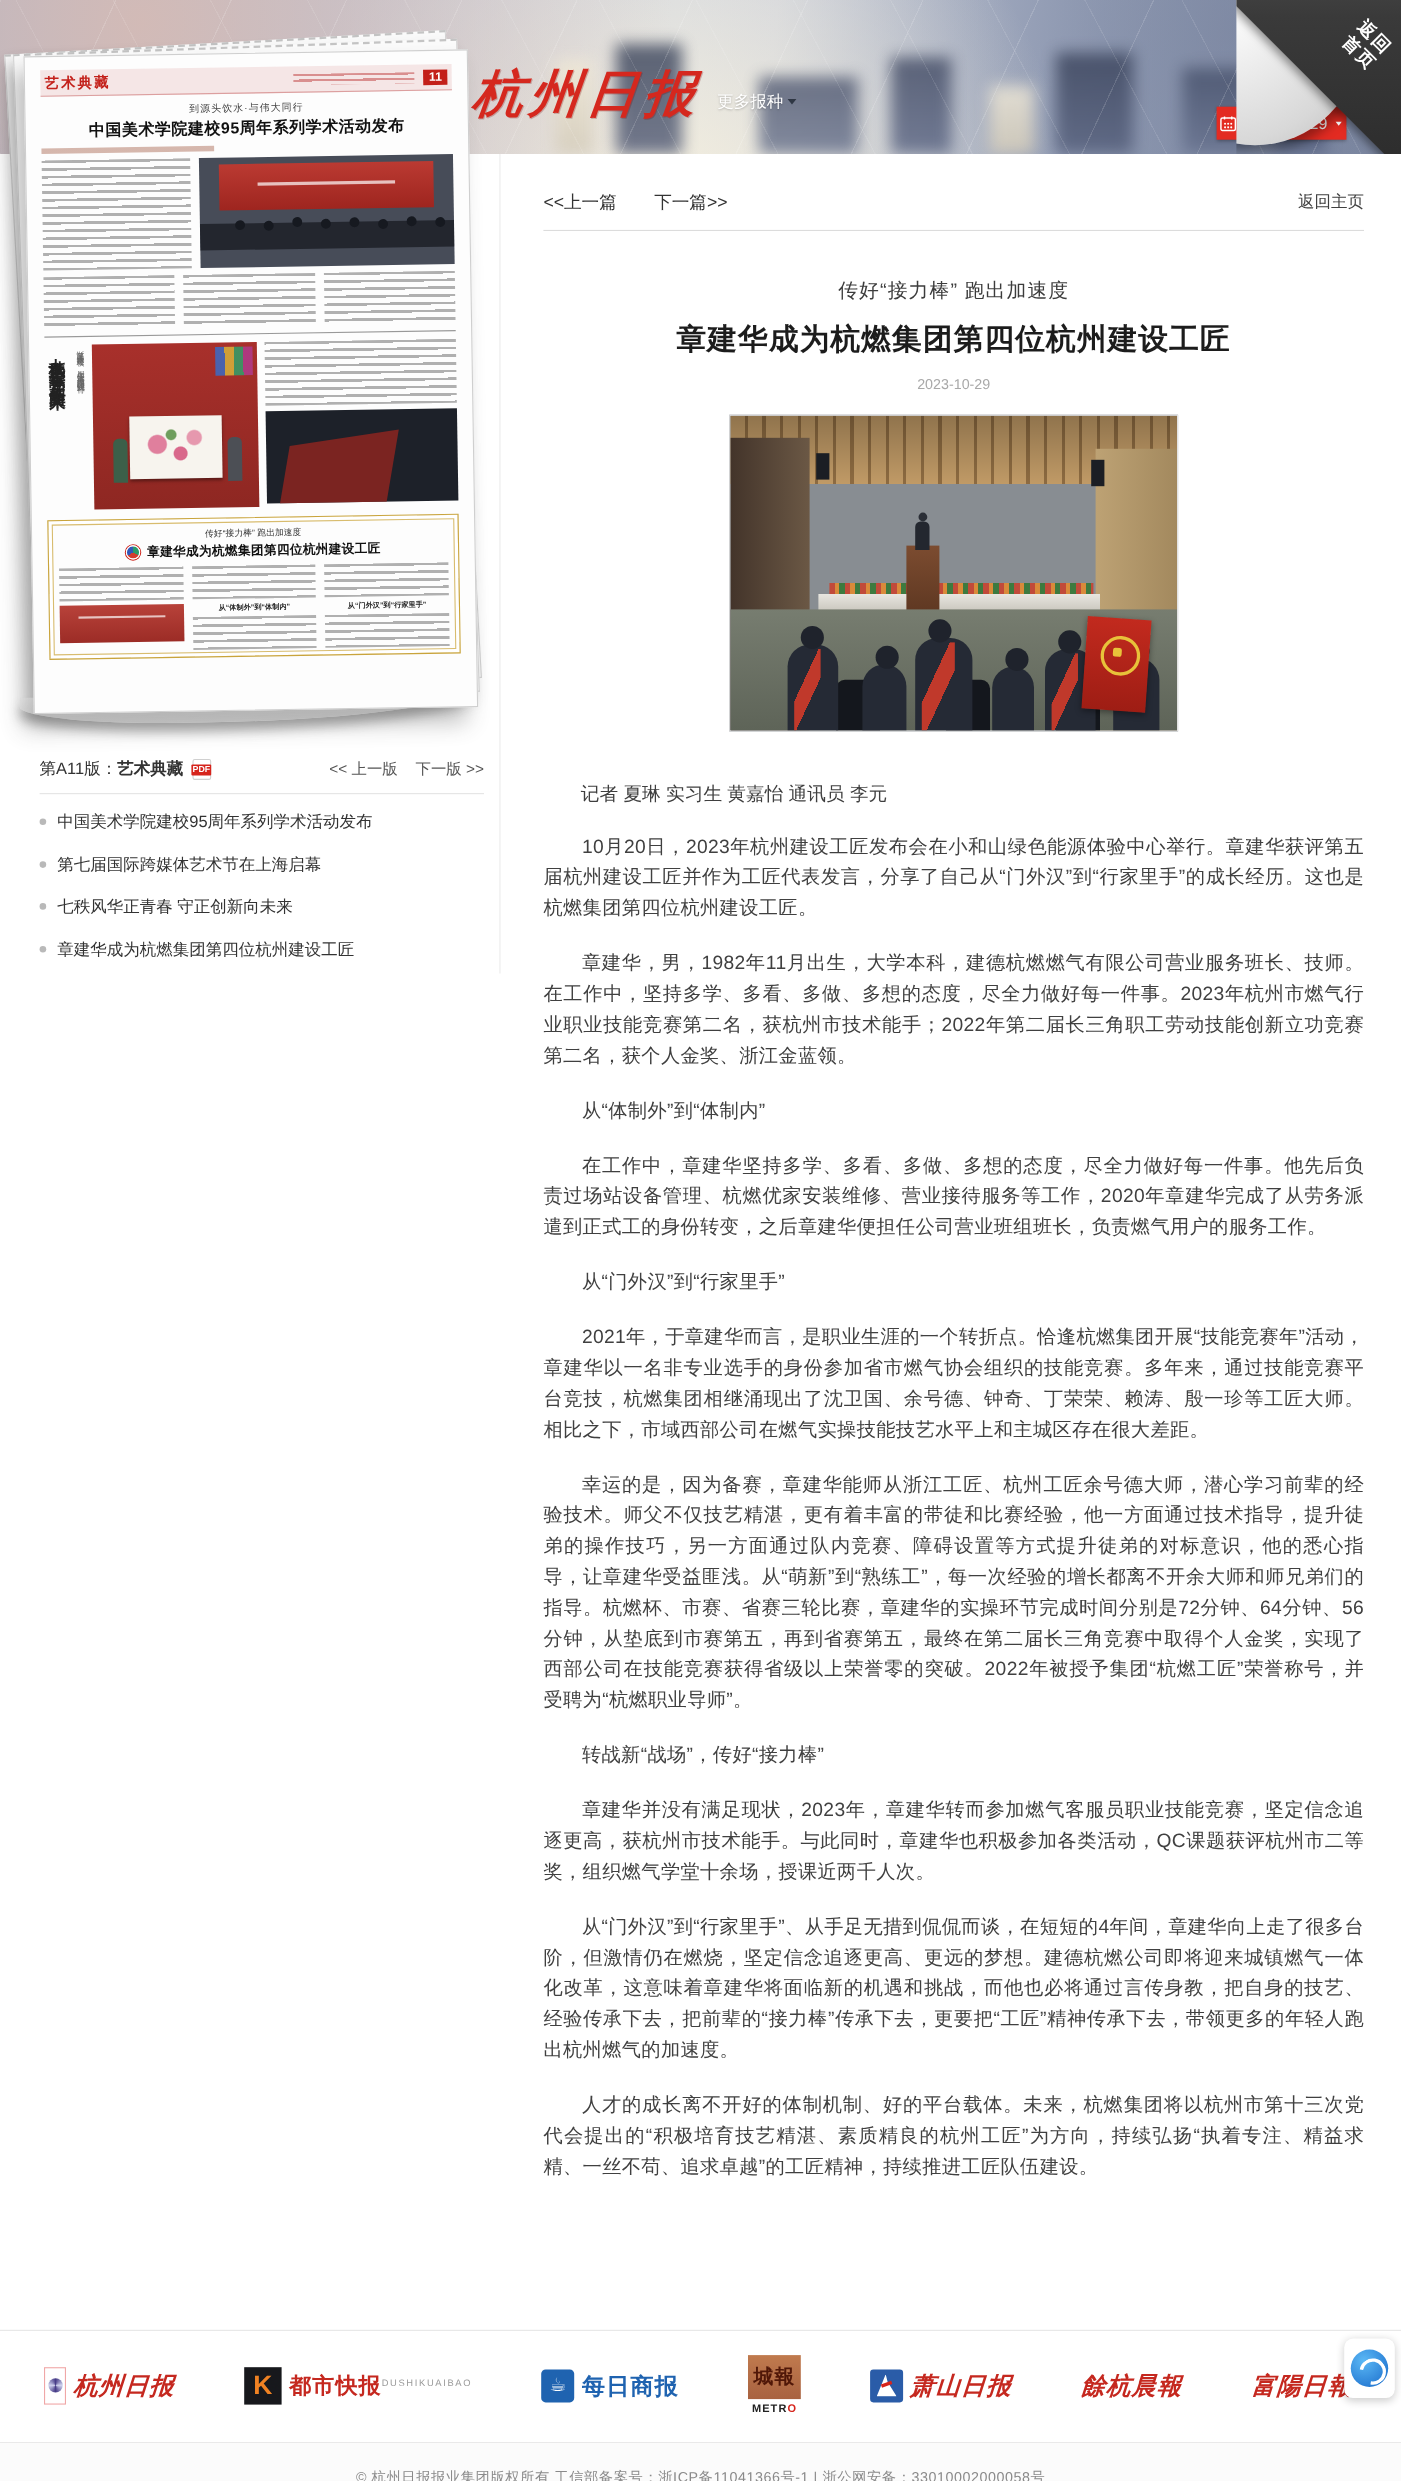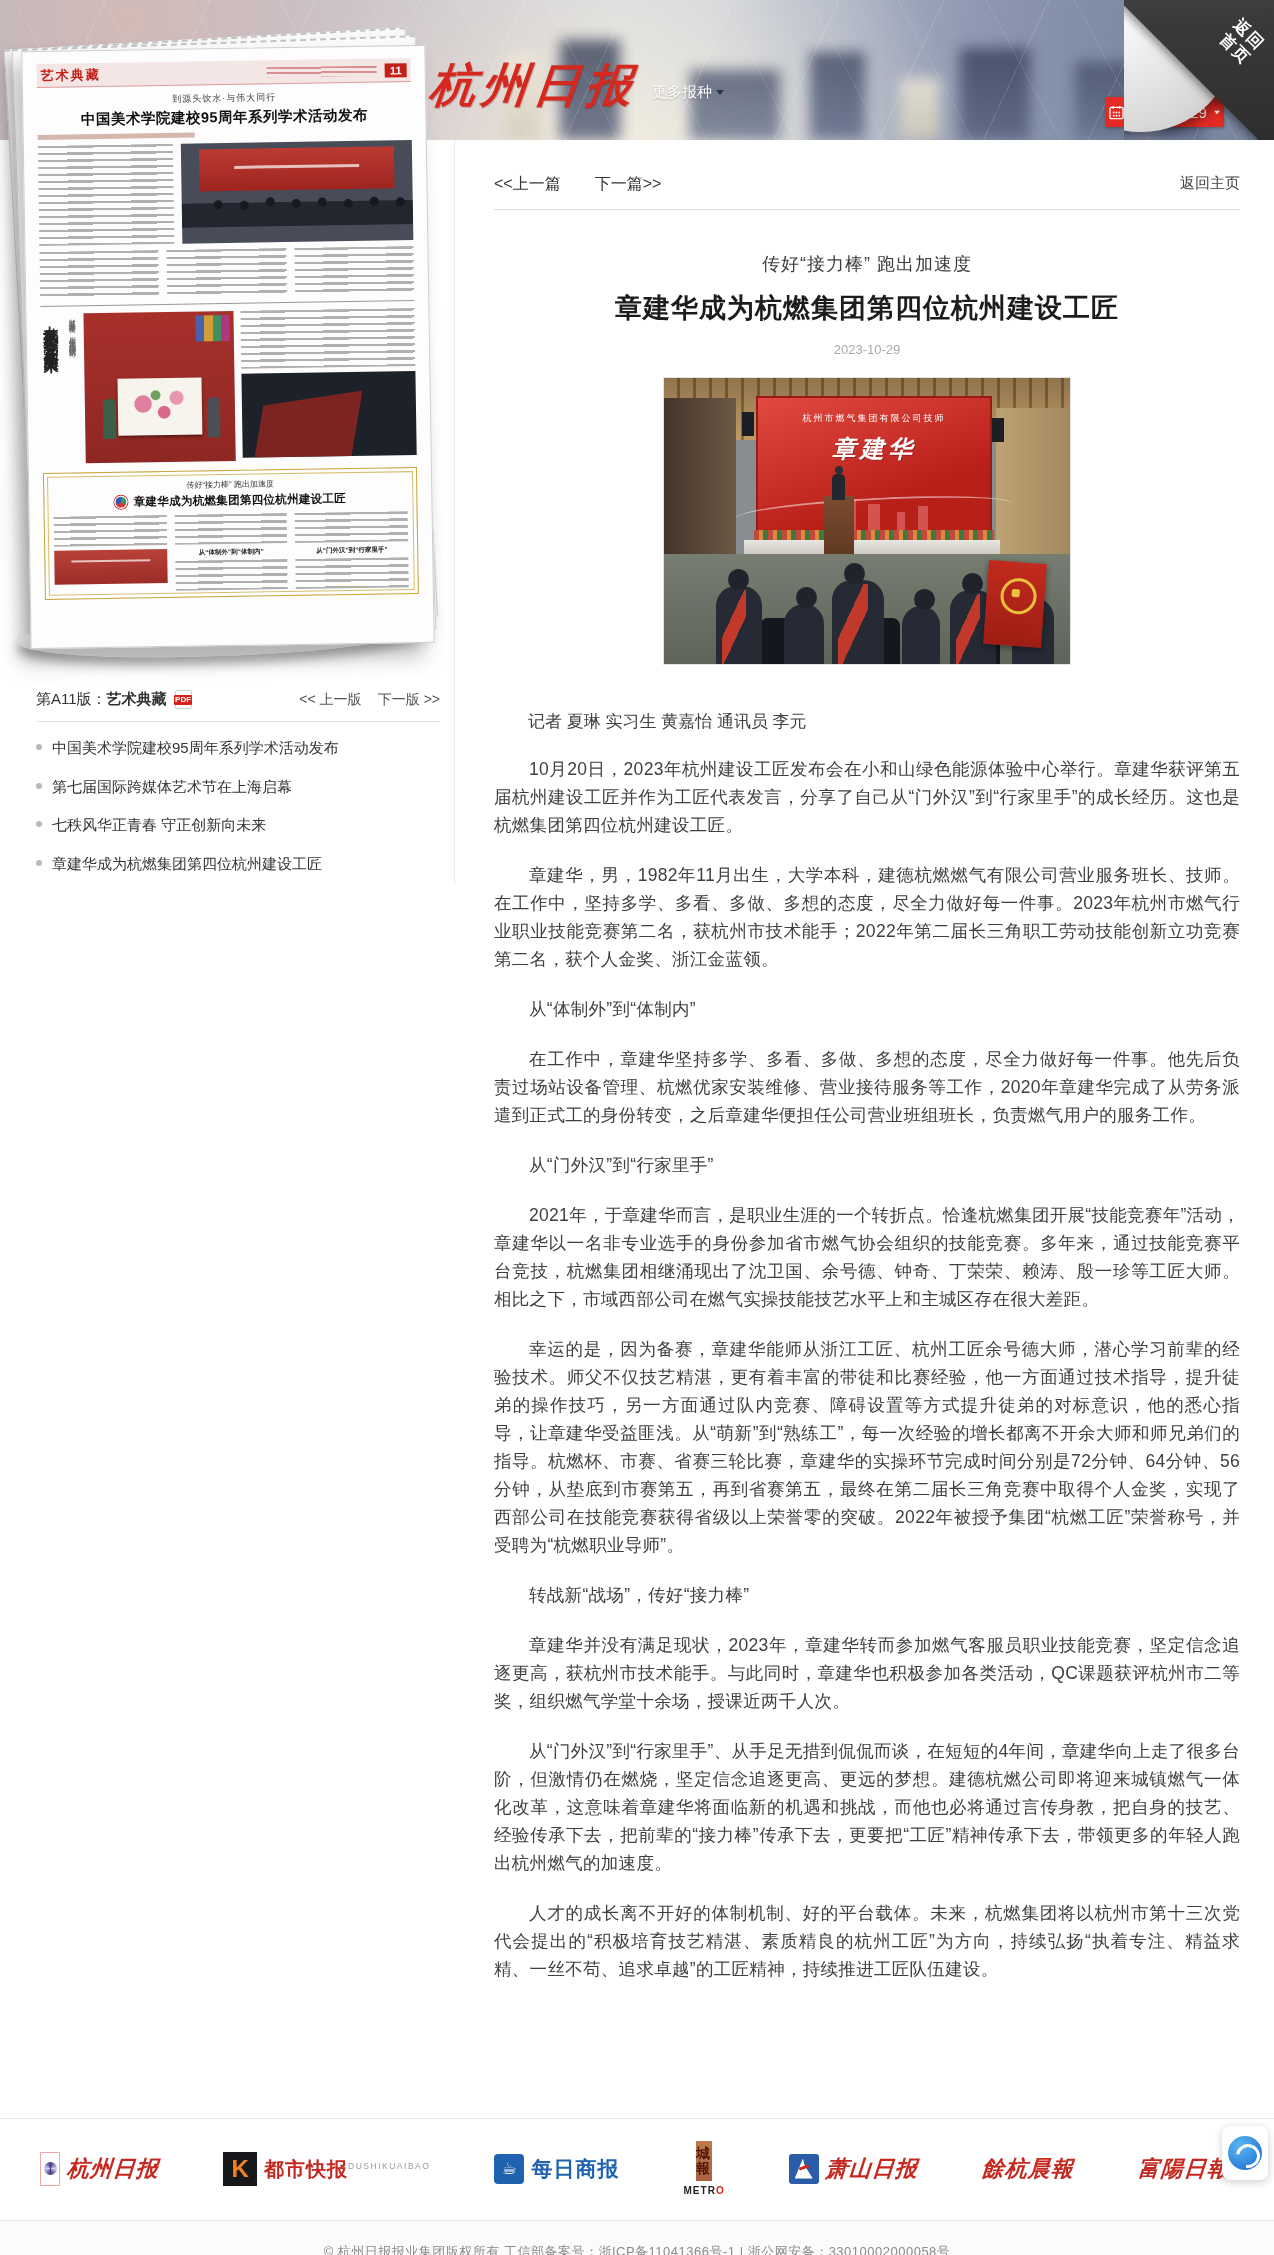--- a/index.html
+++ b/index.html
@@ -180,21 +180,21 @@
   .logos { display:flex; align-items:center; justify-content:space-between; padding:22px 44px 24px 40px; }
   .flogo { display:flex; align-items:center; gap:7px; cursor:pointer; }
   .cal-red { color:#c5281f; font-weight:bold; font-style:italic; font-size:22px; letter-spacing:1px; transform:skewX(-4deg); white-space:nowrap; }
   .ic-hz { width:20px; height:34px; border:1px solid #f0a7a7; background:#fff; display:flex; align-items:center; justify-content:center; }
   .ic-hz i { width:13px; height:13px; border-radius:50%; background:conic-gradient(#453a86,#cfd2ee,#453a86,#cfd2ee,#453a86); }
   .ic-k { width:34px; height:34px; background:#17181c; color:#f08223; font-weight:900; font-size:24px; display:flex; align-items:center; justify-content:center; }
   .stack { display:flex; flex-direction:row; line-height:1; }
   .stack .lat { font-size:8.5px; color:#9a9a9a; letter-spacing:1.5px; margin-top:3px; font-style:normal; }
   .ic-sq-blue { width:30px; height:30px; border-radius:4px; background:#1f63b0; color:#fff; display:flex; align-items:center; justify-content:center; font-size:17px; }
   .txt-blue { color:#1f63b0; font-weight:bold; font-size:21px; letter-spacing:1px; white-space:nowrap; }
-  .ic-metro { width:16px; height:40px; background:linear-gradient(#c07a4e,#a86240); color:#501708; font-weight:900; font-size:14px; line-height:1.1;
+  .ic-metro { width:48px; height:40px; background:linear-gradient(#c07a4e,#a86240); color:#501708; font-weight:900; font-size:18px; line-height:1.1;
       display:flex; align-items:center; justify-content:center; letter-spacing:1px; }
   .metro-lat { font-size:10px; font-weight:bold; color:#222; letter-spacing:1px; text-align:center; margin-top:2px; }
   .metro-lat b { color:#d6241c; }
   .ic-xs { width:30px; height:30px; background:#2a5ca8; border-radius:3px; position:relative; overflow:hidden; }
   .ic-xs::before { content:""; position:absolute; left:6px; top:5px; width:18px; height:20px; background:#fff; clip-path:polygon(0 100%,45% 0,55% 35%,100% 100%); }
   .ic-xs::after { content:""; position:absolute; left:10px; top:12px; width:10px; height:3px; background:#d6241c; transform:rotate(-20deg); }
   .float-btn { position:absolute; right:6px; top:8px; width:46px; height:54px; background:#fff; border-radius:8px; box-shadow:0 2px 8px rgba(0,0,0,.2);
       display:flex; align-items:center; justify-content:center; cursor:pointer; }
   .float-btn i { width:34px; height:34px; border-radius:50%; background:radial-gradient(circle at 35% 30%,#5bb8f5,#1668c9); position:relative; }
   .float-btn i::before { content:""; position:absolute; left:8px; top:8px; width:18px; height:18px; border-radius:50%; border:3px solid #fff; border-left-color:transparent; transform:rotate(-35deg); }
@@ -366,26 +366,20 @@
       <div class="kicker">传好“接力棒”  跑出加速度</div>
       <h1 class="title">章建华成为杭燃集团第四位杭州建设工匠</h1>
       <div class="a-date">2023-10-29</div>
 
       <div class="photo">
         <div class="ph-ceil"></div>
         <div class="ph-wall-l"></div>
         <div class="ph-wall-r"></div>
         <div class="ph-spk" style="left:78px;top:34px;"></div>
         <div class="ph-spk" style="right:66px;top:40px;"></div>
-        <div class="ph-screen">
-          <div class="l1">杭州市燃气集团有限公司技师</div>
-          <div class="l2">章建华</div>
-          <div class="sky"></div>
-            <div class="sw"></div>
-        </div>
         <div class="ph-flowers"></div>
         <div class="ph-table"></div>
         <div class="ph-pod"></div>
         <div class="ph-man"></div>
         <div class="ph-floor"></div>
         <div class="chair" style="left:96px;"></div>
         <div class="chair" style="left:196px;"></div>
         <div class="chair" style="left:296px;height:40px;"></div>
         <div class="aud sash" style="left:52px;height:78px;"></div>
         <div class="aud" style="left:120px;height:60px;width:40px;"></div>

